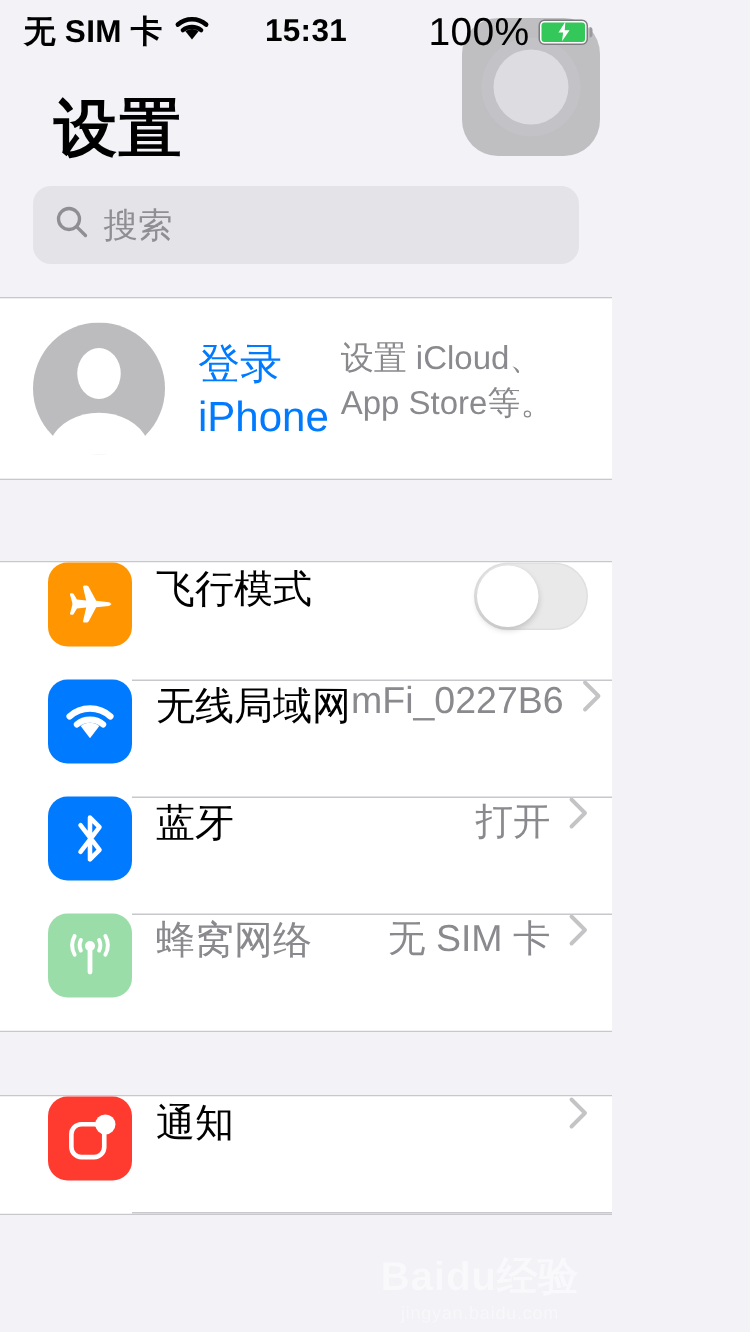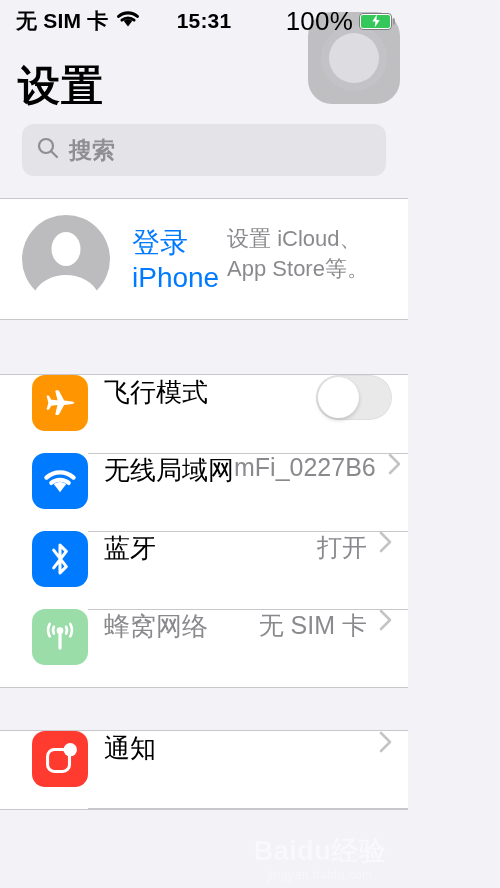--- a/index.html
+++ b/index.html
@@ -95,34 +95,34 @@
     width:50px; height:50px;
     border-radius:50%;
     background:rgba(226,226,229,0.85);
   }
 
   
   .page-title {
     font-size:42px;
     font-weight:bold;
     color:#000;
-    padding:16px 22px 6px 18px;
+    padding:16px 22px 6px 36px;
     letter-spacing:1px;
   }
   .searchwrap { padding:4px 22px 22px 22px; }
   .searchbar {
     height:52px;
     background:#E3E3E8;
     border-radius:12px;
     display:flex;
     align-items:center;
     padding:0 14px;
     gap:9px;
   }
-  .search-ph { color:#8E8E93; font-size:23px;font-weight:bold; }
+  .search-ph { color:#8E8E93; font-size:23px; }
 
   
   .group {
     background:#fff;
     border-top:1px solid #C8C7CC;
     border-bottom:1px solid #C8C7CC;
   }
   .gap { height:54px; background:#F2F2F7; }
   .gap-sm { height:42px; background:#F2F2F7; }
 

